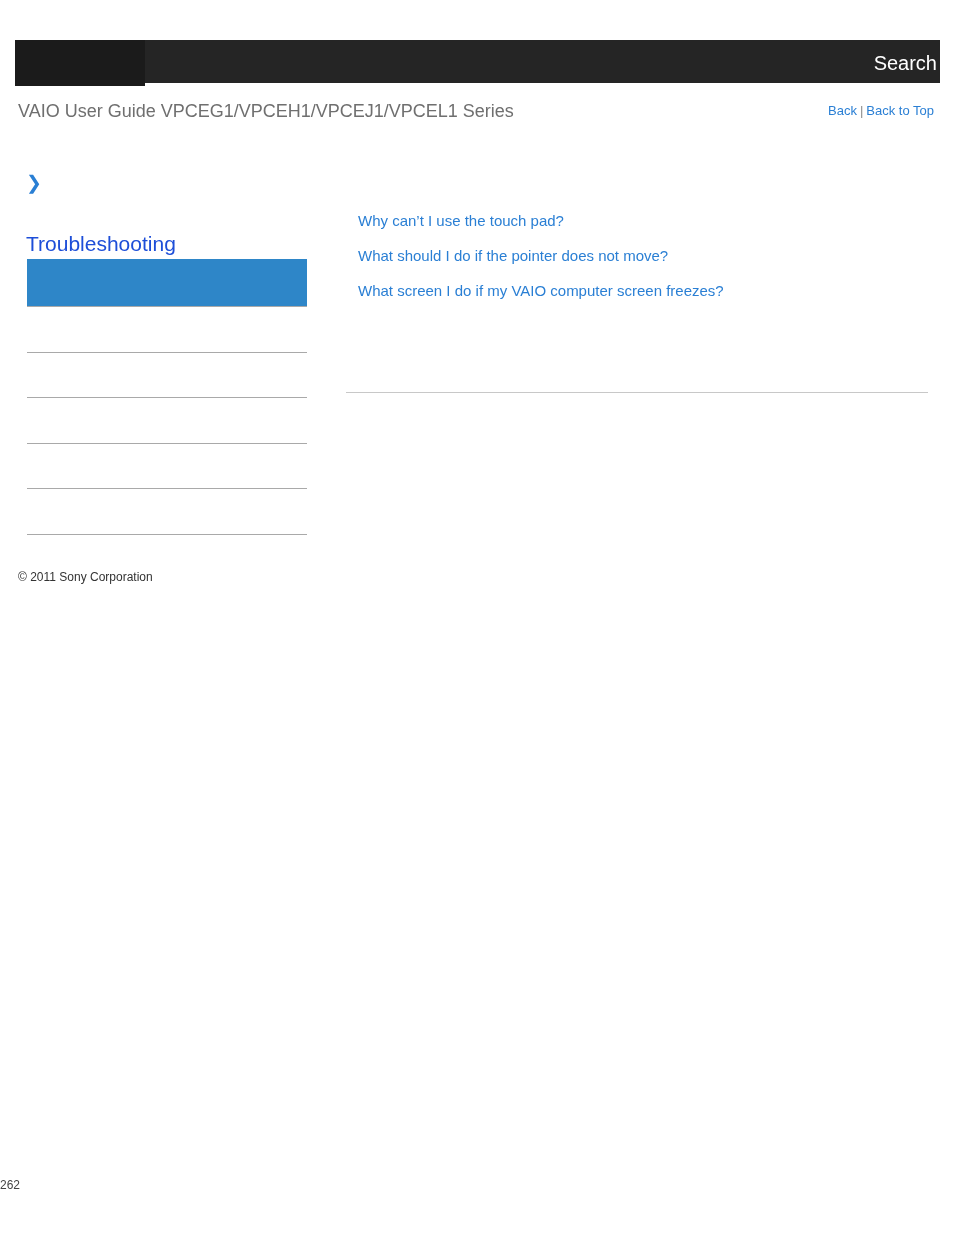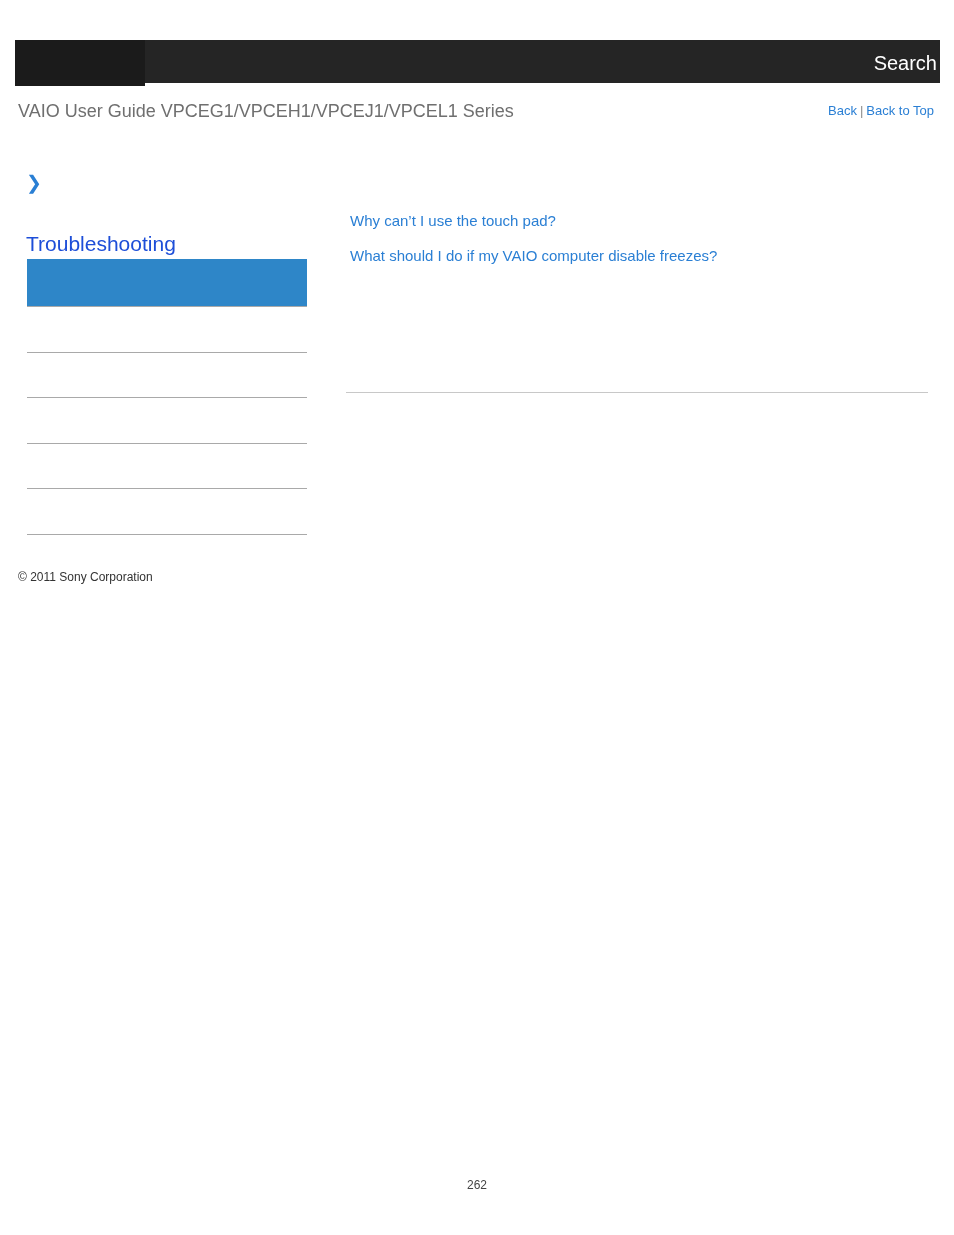--- a/index.html
+++ b/index.html
@@ -149,21 +149,21 @@
     left: 346px;
     top: 212px;
     width: 582px;
   }
   #faq-list {
     list-style: none;
     margin: 0;
     padding: 0;
   }
   #faq-list li {
-    margin: 0 0 17px 4px;
+    margin: 0 0 17px 12px;
   }
   #faq-list a {
     color: #2a7fd4;
     text-decoration: none;
     font-size: 15px;
     line-height: 18px;
     cursor: pointer;
   }
   #content-rule {
     position: absolute;
@@ -181,21 +181,20 @@
     top: 569px;
     color: #333333;
     font-size: 12px;
     line-height: 16px;
   }
   #page-number {
     position: absolute;
     left: 0;
     top: 1177px;
     width: 954px;
-    text-align: center;
     color: #444444;
     font-size: 12px;
     line-height: 16px;
   }
 </style>
 </head>
 <body>
 
 <div id="header-bar"></div>
 
@@ -236,20 +235,23 @@
     </li>
   </ul>
 </div>
 
 <div id="content">
   <ul id="faq-list">
     <li>
       <a href="#">Why can’t I use the touch pad?</a>
     </li>
     <li>
-      <a href="#">What should I do if my VAIO computer disable freezes?</a>
+      <a href="#">What should I do if the pointer does not move?</a>
+    </li>
+    <li>
+      <a href="#">What screen I do if my VAIO computer screen freezes?</a>
     </li>
   </ul>
 </div>
 <div id="content-rule"></div>
 
 <div id="copyright">© 2011 Sony Corporation</div>
 <div id="page-number">262</div>
 
 </body></html>

